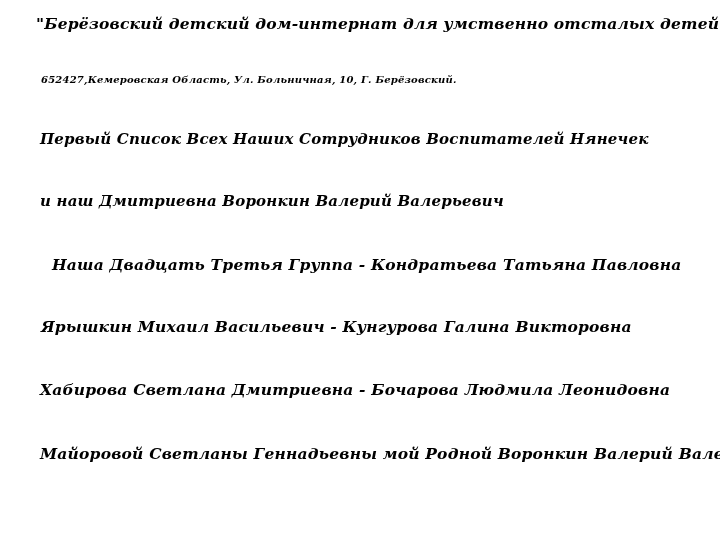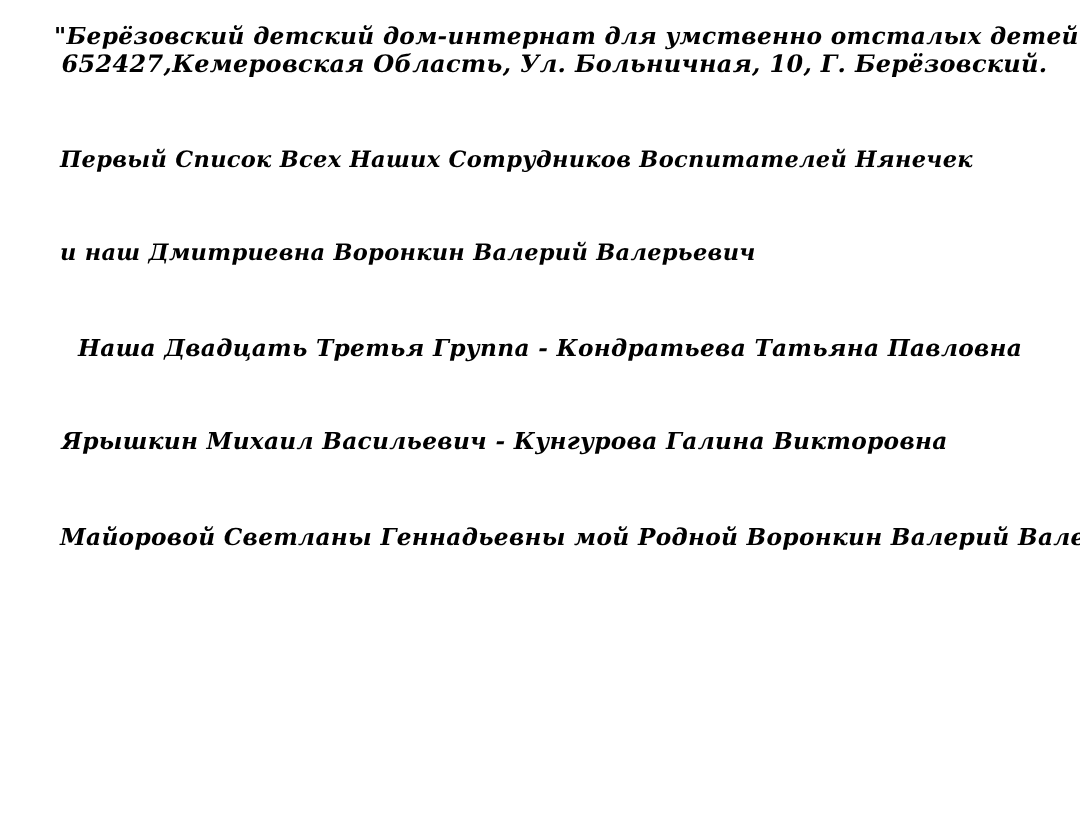--- a/index.html
+++ b/index.html
@@ -27,21 +27,22 @@
     color: #000000;
     letter-spacing: 0.2px;
     white-space: nowrap;
   }
   .l-title {
     font-size: 15.5px;
     margin-top: 6px;
     margin-left: 0px;
   }
   .l-addr {
-    font-size: 16px;
+    font-size: 10px;
+    margin-top: 41px;
     margin-left: 5px;
   }
   .l-3 {
     font-size: 15px;
     margin-top: 45px;
     margin-left: 4px;
   }
   .l-4 {
     font-size: 15px;
     margin-top: 44px;
@@ -76,14 +77,15 @@
 </head>
 <body>
 
 <div class="page">
   <div class="line l-title">"Берёзовский детский дом-интернат для умственно отсталых детей".</div>
   <div class="line l-addr">652427,Кемеровская Область, Ул. Больничная, 10, Г. Берёзовский.</div>
   <div class="line l-3">Первый Список Всех Наших Сотрудников Воспитателей Нянечек</div>
   <div class="line l-4">и наш Дмитриевна Воронкин Валерий Валерьевич</div>
   <div class="line l-5">Наша Двадцать Третья Группа - Кондратьева Татьяна Павловна</div>
   <div class="line l-6">Ярышкин Михаил Васильевич  - Кунгурова Галина Викторовна</div>
+  <div class="line l-8">Хабирова Светлана Дмитриевна  - Бочарова Людмила Леонидовна</div>
   <div class="line l-9">Майоровой Светланы Геннадьевны мой Родной Воронкин Валерий Валерьевич</div>
 </div>
 
 </body></html>

